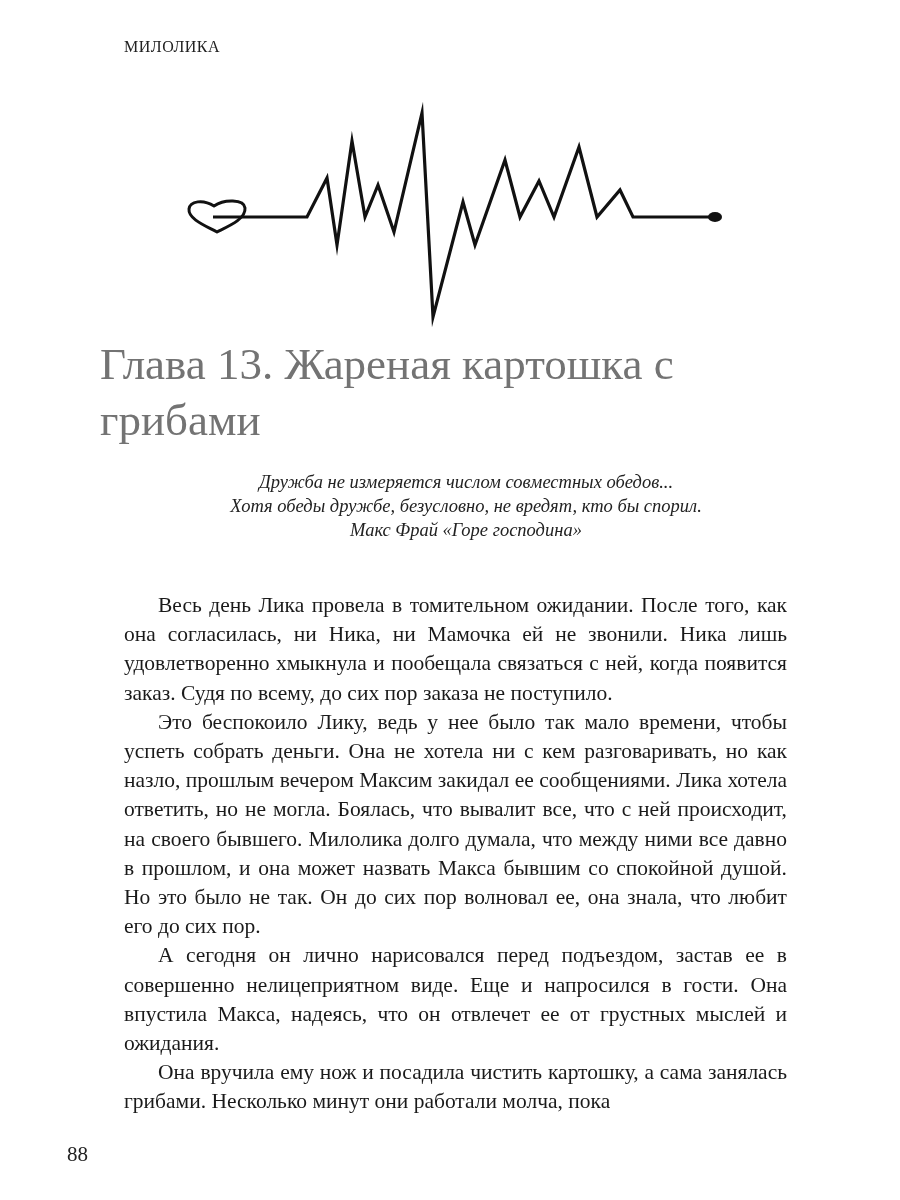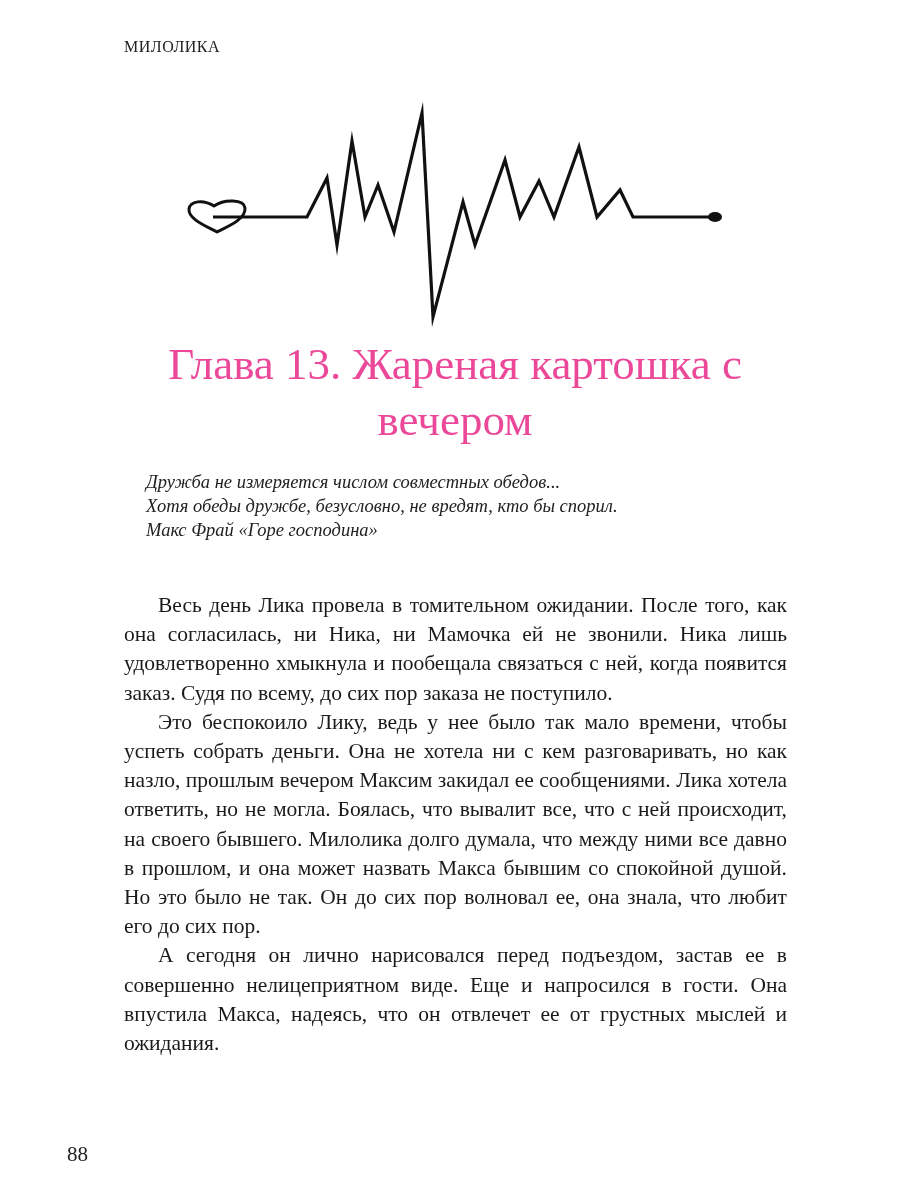--- a/index.html
+++ b/index.html
@@ -28,33 +28,33 @@
     left: 0;
     top: 0;
     width: 900px;
     height: 340px;
   }
   .chapter-title {
     position: absolute;
     left: 100px;
     width: 710px;
     top: 336px;
-    text-align: center;
+    text-align: left;
     font-size: 45px;
     line-height: 56px;
-    color: #ec4899;
+    color: #737373;
     margin: 0;
     font-weight: normal;
   }
   .epigraph {
     position: absolute;
     right: 114px;
     top: 470px;
     width: 640px;
-    text-align: left;
+    text-align: center;
     font-style: italic;
     font-size: 18.5px;
     line-height: 24px;
     color: #222;
   }
   .epigraph div { white-space: nowrap; }
   .body-text {
     position: absolute;
     left: 124px;
     width: 663px;
@@ -84,28 +84,29 @@
 <div class="running-head">МИЛОЛИКА</div>
 
 <svg class="ornament" viewBox="0 0 900 340" xmlns="http://www.w3.org/2000/svg">
   <path id="heart-path" d="M217 232 C 206 226, 188 219, 189 209 C 190 201, 203 199, 214 206 C 224 199, 244 199, 245 208 C 246 219, 229 226, 217 232 Z" fill="none" stroke="#111111" stroke-width="3" stroke-linejoin="round"></path>
   <polyline id="pulse-line" fill="none" stroke="#111111" stroke-width="3.2" stroke-linejoin="miter" stroke-miterlimit="10" points="213,217 307,217 327,178 337,245 352,141 365,217 378,185 394,232 422,113 433,317 463,202 475,245 505,160 520,217 539,181 554,217 579,147 597,217 620,190 633,217 709,217"></polyline>
   <ellipse id="end-dot" cx="715" cy="217" rx="7" ry="5" fill="#111111"></ellipse>
 </svg>
 
 <h1 class="chapter-title">
   <span>Глава 13. Жареная картошка с</span><br>
-  <span>вечером</span>
+  <span>грибами</span>
 </h1>
 
 <div class="epigraph">
   <div>Дружба не измеряется числом совместных обедов...</div>
   <div>Хотя обеды дружбе, безусловно, не вредят, кто бы спорил.</div>
   <div>Макс Фрай «Горе господина»</div>
 </div>
 
 <div class="body-text">
   <p>Весь день Лика провела в томительном ожидании. После того, как она согласилась, ни Ника, ни Мамочка ей не звонили. Ника лишь удовлетворенно хмыкнула и пообещала связаться с ней, когда появится заказ. Судя по всему, до сих пор заказа не поступило.</p>
   <p>Это беспокоило Лику, ведь у нее было так мало времени, чтобы успеть собрать деньги. Она не хотела ни с кем разговаривать, но как назло, прошлым вечером Максим закидал ее сообщениями. Лика хотела ответить, но не могла. Боялась, что вывалит все, что с ней происходит, на своего бывшего. Милолика долго думала, что между ними все давно в прошлом, и она может назвать Макса бывшим со спокойной душой. Но это было не так. Он до сих пор волновал ее, она знала, что любит его до сих пор.</p>
   <p>А сегодня он лично нарисовался перед подъездом, застав ее в совершенно нелицеприятном виде. Еще и напросился в гости. Она впустила Макса, надеясь, что он отвлечет ее от грустных мыслей и ожидания.</p>
+  <p>Она вручила ему нож и посадила чистить картошку, а сама занялась грибами. Несколько минут они работали молча, пока</p>
 </div>
 
 <div class="page-number">88</div>
 
 </body></html>

